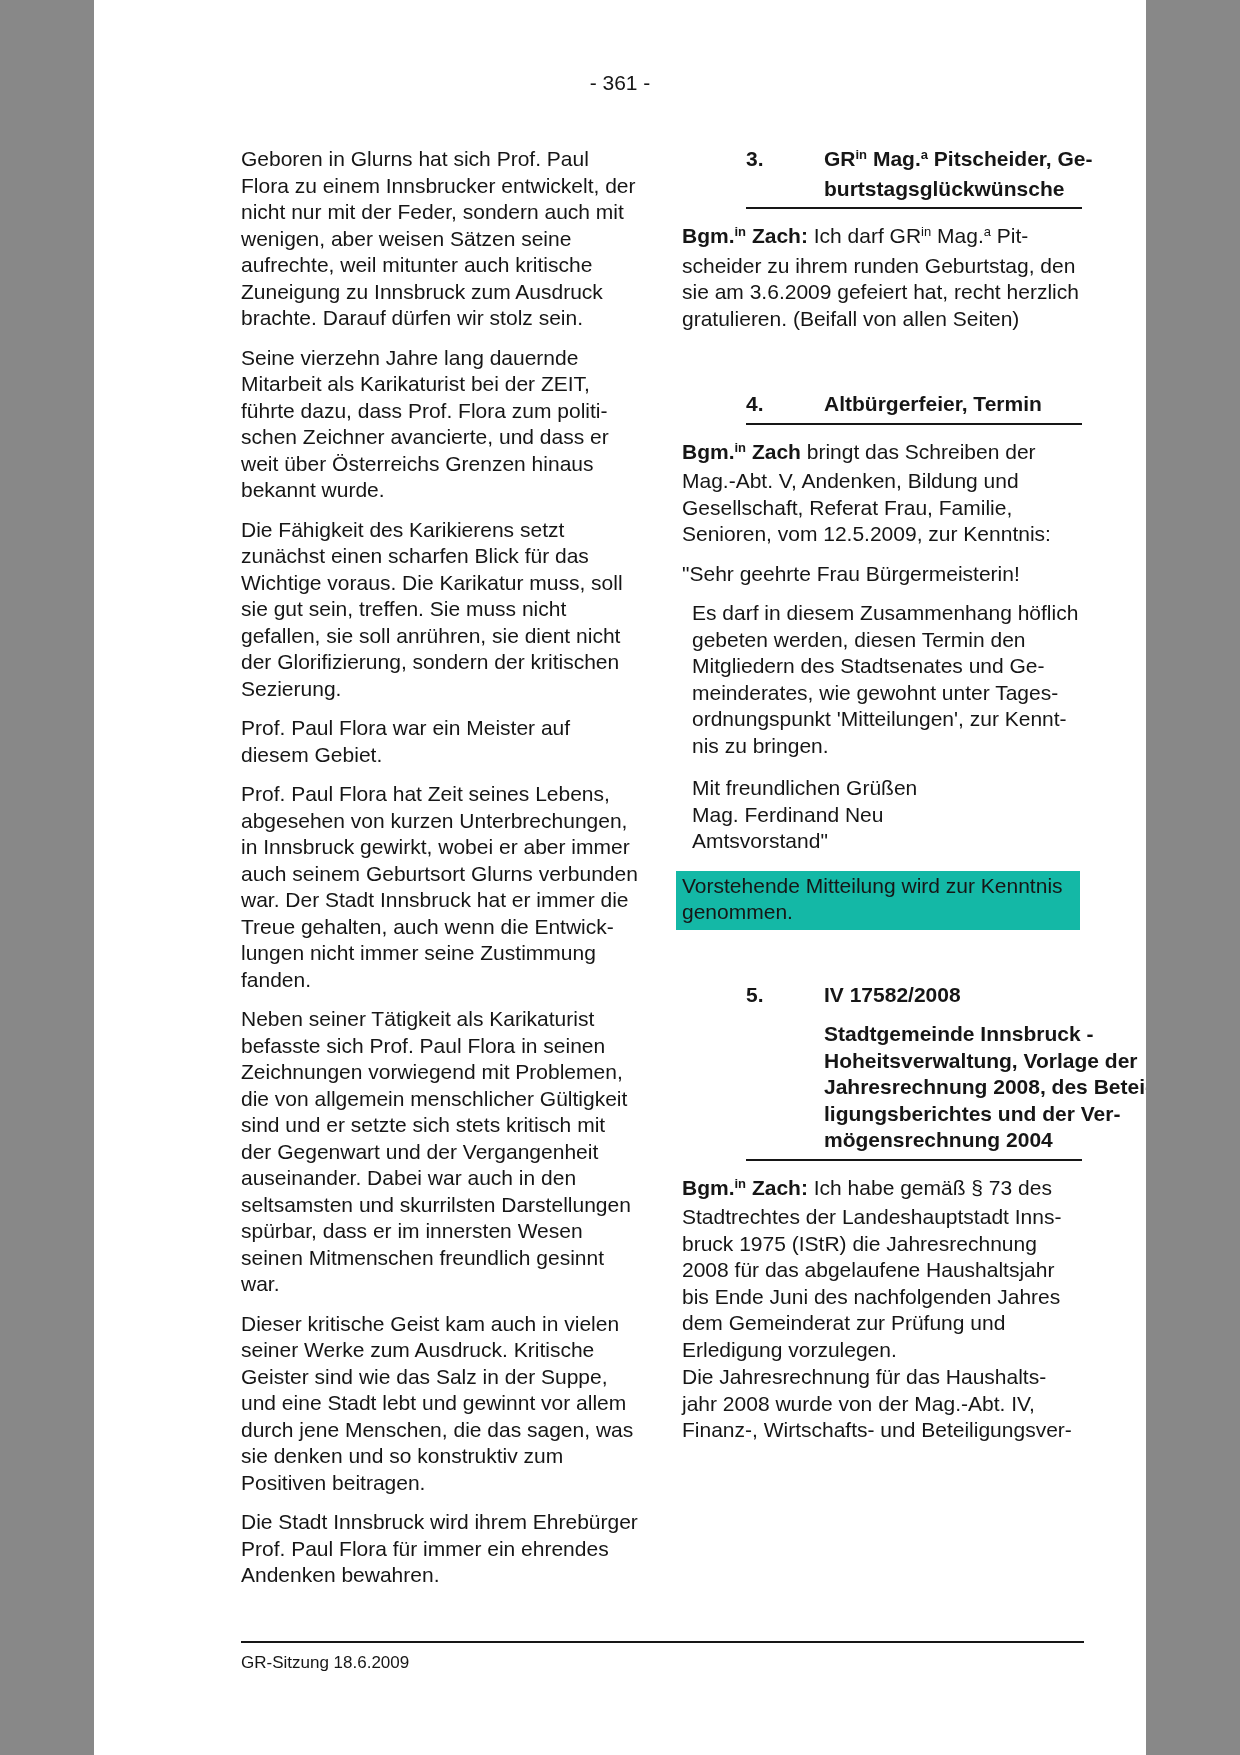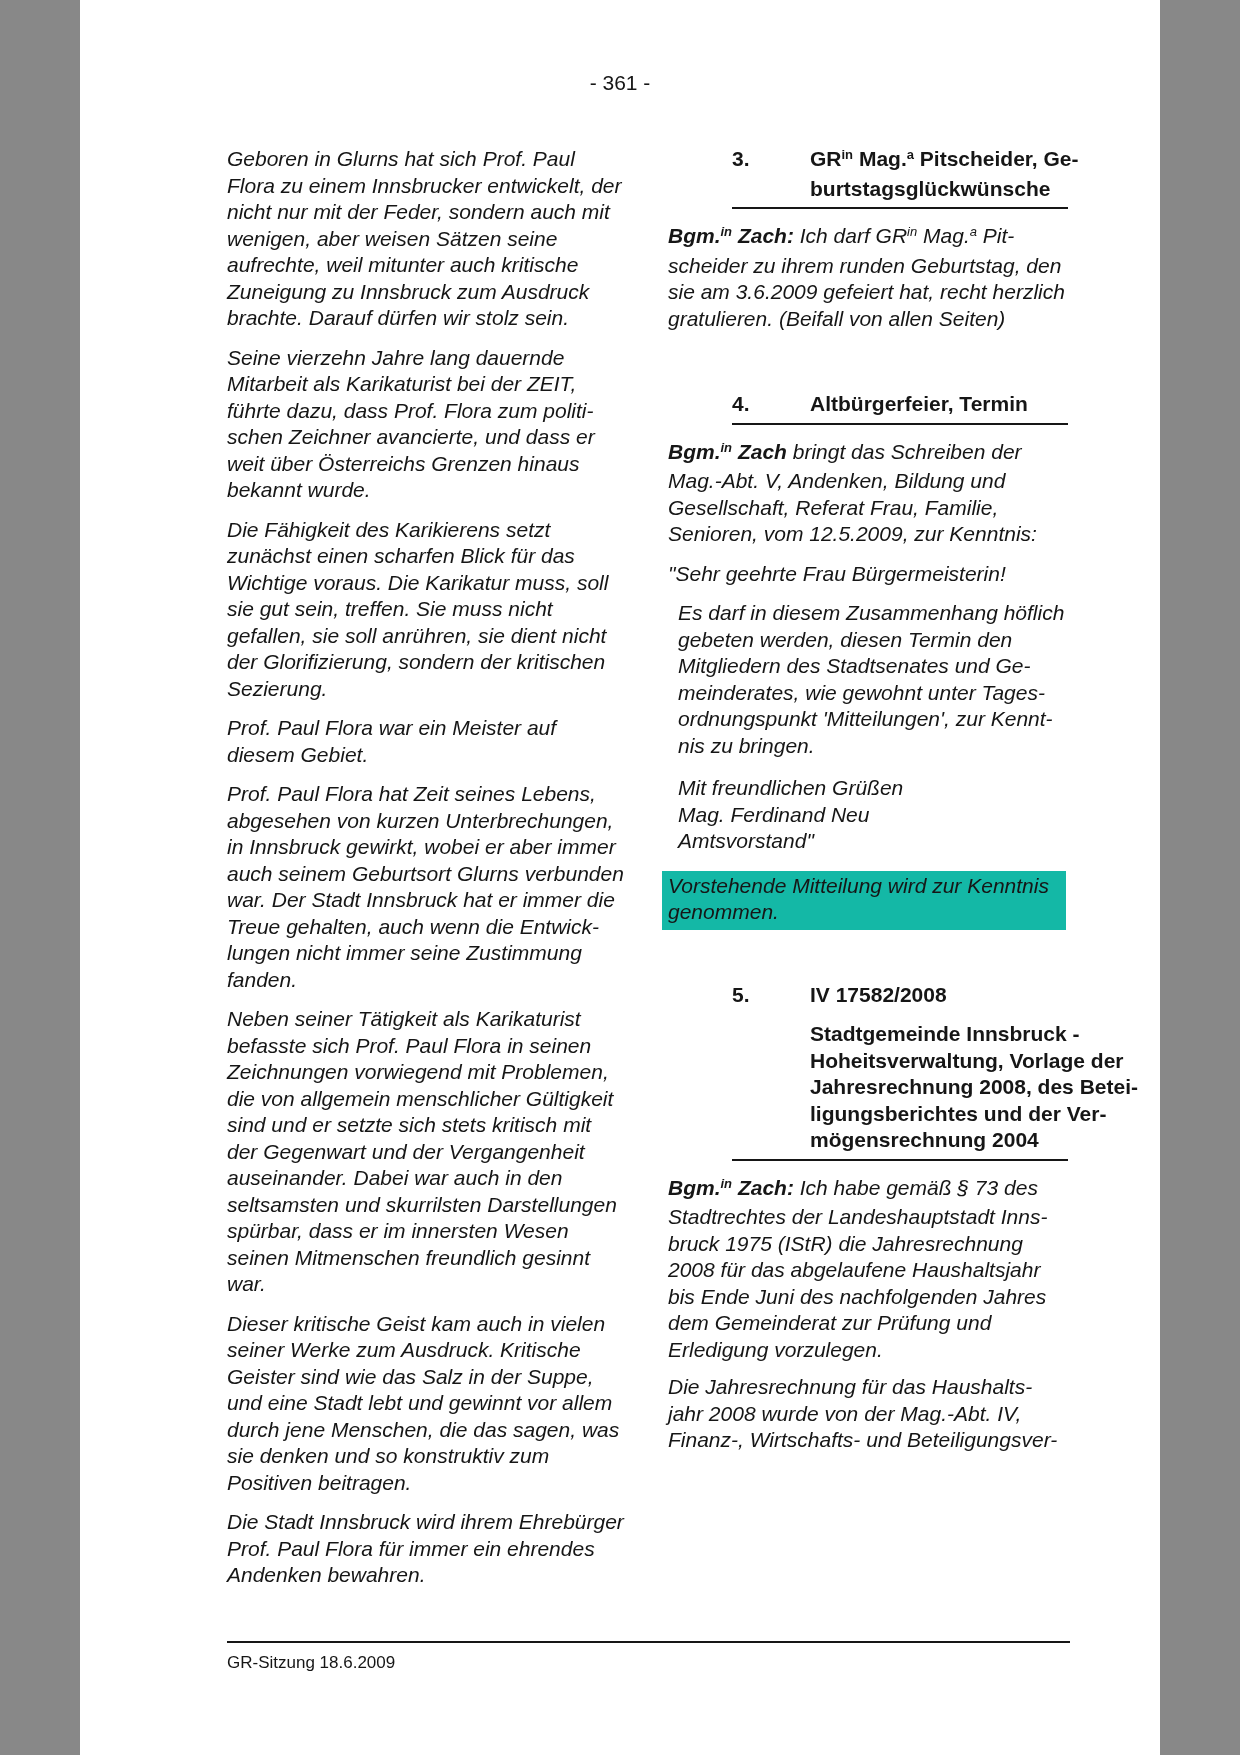--- a/index.html
+++ b/index.html
@@ -1,32 +1,31 @@
 <!DOCTYPE html>
 <html><head>
 <meta charset="utf-8">
 <style>
   html,body{margin:0;padding:0;background:#888;}
   .page{
     position:relative;width:1052px;height:1755px;margin:0 auto;
     background:#ffffff;color:#161616;
     font-family:"Liberation Sans","DejaVu Sans",sans-serif;
     overflow:hidden;
-    padding-left:28px;
   }
   .pagenum{
     position:absolute;top:70px;left:0;right:0;text-align:center;
     font-size:21px;line-height:26.5px;
   }
   .col{position:absolute;top:146px;}
   .col-left{left:147px;width:446px;}
   .col-right{left:588px;width:462px;}
   .body{
     font-size:21px;line-height:26.5px;margin:0 0 13px 0;
-    white-space:pre-line;width:max-content;max-width:none;font-style:italic;
+    white-space:pre-line;width:max-content;max-width:none;
   }
   .rich{white-space:normal;}
   .quote{margin-left:10px;margin-bottom:16px;}
   .resolution{
     background:#14b8a6;width:392px;max-width:392px;
     margin-left:-6px;padding:2px 6px 4px 6px;margin-bottom:13px;
   }
   .heading{
     margin-left:64px;width:336px;
     border-bottom:2px solid #161616;padding-bottom:5px;margin-bottom:14px;
@@ -35,21 +34,21 @@
   .heading-block{display:block;}
   .hrow{display:flex;}
   .hnum{flex:none;width:78px;font-weight:bold;font-size:21px;line-height:26.5px;}
   .htitle{flex:none;width:max-content;font-weight:bold;font-size:21px;line-height:26.5px;}
   .htitle-block{
     margin-left:78px;margin-top:13px;font-weight:bold;
     font-size:21px;line-height:26.5px;white-space:pre-line;width:max-content;
   }
   .sec4{margin-top:59px;}
   .sec5{margin-top:52px;}
-  .sec5 .p1{margin-bottom:11px;}
+  .sec5 .p1{margin-bottom:1px;}
   .b{font-weight:bold;}
   .sup{font-size:13px;position:relative;top:-7px;}
   .bsup{font-size:13px;position:relative;top:-7px;font-weight:bold;}
   .footer-rule{
     position:absolute;left:147px;top:1641px;width:843px;
     border-top:2px solid #161616;height:0;
   }
   .footer{
     position:absolute;left:147px;top:1650px;
     font-size:17px;line-height:26.5px;

